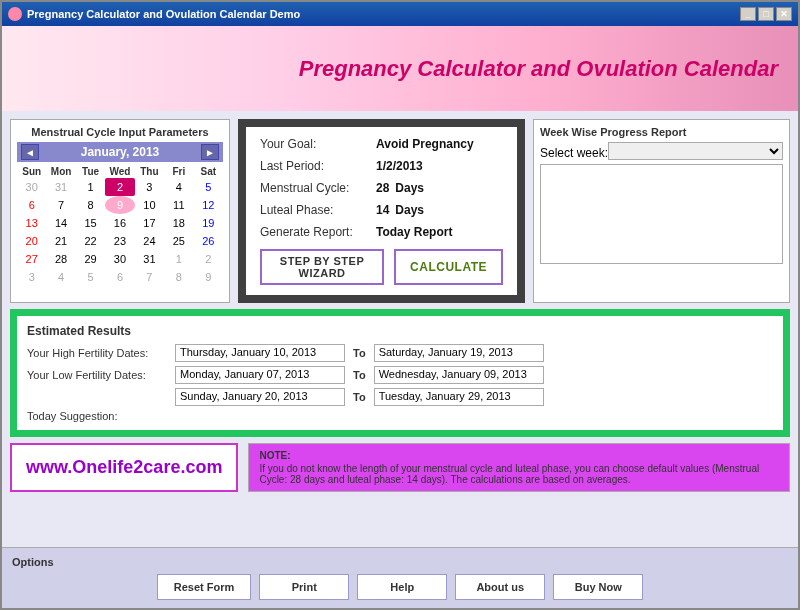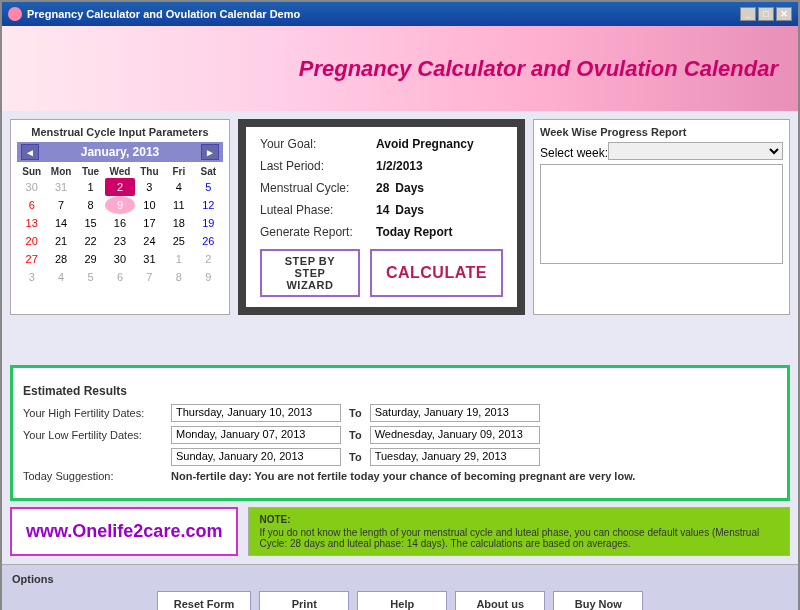--- a/index.html
+++ b/index.html
@@ -181,22 +181,22 @@
       font-size: 11px;
       font-weight: bold;
       padding: 4px 10px;
       cursor: pointer;
       text-transform: uppercase;
       letter-spacing: 0.5px;
     }
     .btn-calculate {
       background: white;
       border: 2px solid #9966cc;
-      color: #be185d;
-      font-size: 16px;
+      color: #4d7c0f;
+      font-size: 12px;
       font-weight: bold;
       padding: 4px 14px;
       cursor: pointer;
       text-transform: uppercase;
       letter-spacing: 0.5px;
     }
     .week-section {
       background: white;
       border: 1px solid #aaa;
       padding: 6px;
@@ -222,24 +222,23 @@
     }
     .week-textarea {
       width: 100%;
       height: 100px;
       border: 1px solid #aaa;
       resize: none;
       font-size: 11px;
     }
     .estimated-section {
       background: white;
-      border: 3px solid #22c55e;
-      padding: 16px 10px;
-      flex-shrink: 0;
-      margin-top: 44px;
+      border: 7px solid #22c55e;
+      padding: 8px 10px;
+      flex-shrink: 0;
     }
     .section-title {
       font-weight: bold;
       font-size: 12px;
       color: #333;
       margin-bottom: 6px;
     }
     .result-row {
       display: flex;
       align-items: center;
@@ -288,21 +287,21 @@
       padding: 6px 14px;
       color: #9900cc;
       font-size: 18px;
       font-weight: bold;
       display: flex;
       align-items: center;
       justify-content: center;
       min-width: 220px;
     }
     .note-box {
-      background: #84cc16;
+      background: #d946ef;
       border: 1px solid #aaa;
       padding: 6px 10px;
       font-size: 10px;
       color: #333;
       flex: 1;
     }
     .note-title { font-weight: bold; margin-bottom: 2px; }
     .options-section {
       background: #d0d0e8;
       border-top: 1px solid #aaa;
@@ -492,21 +491,20 @@
         <span class="result-input">Wednesday, January 09, 2013</span>
       </div>
       <div class="result-row">
         <span class="result-label"></span>
         <span class="result-input">Sunday, January 20, 2013</span>
         <span class="result-to">To</span>
         <span class="result-input">Tuesday, January 29, 2013</span>
       </div>
       <div class="suggestion-row">
         <span class="result-label">Today Suggestion:</span>
-        <span class="suggestion-text">Non-fertile day: You are not fertile today your chance of becoming pregnant are very low.</span>
       </div>
     </div>
 
     <div class="bottom-section">
       <div class="website-box">
         <span>www.Onelife2care.com</span>
       </div>
       <div class="note-box">
         <div class="note-title">NOTE:</div>
         <div>If you do not know the length of your menstrual cycle and luteal phase, you can choose default values (Menstrual Cycle: 28 days and luteal phase: 14 days). The calculations are based on averages.</div>

